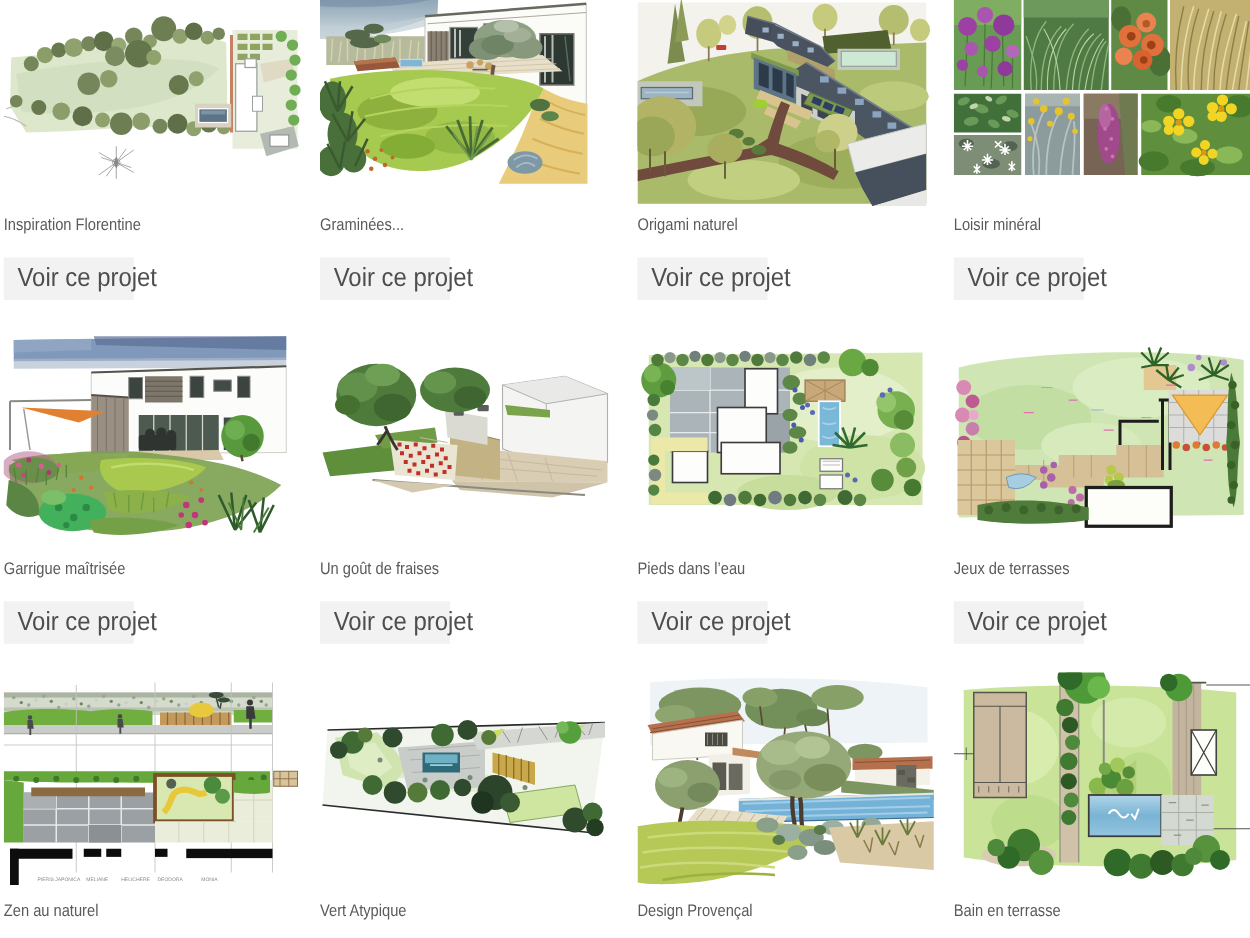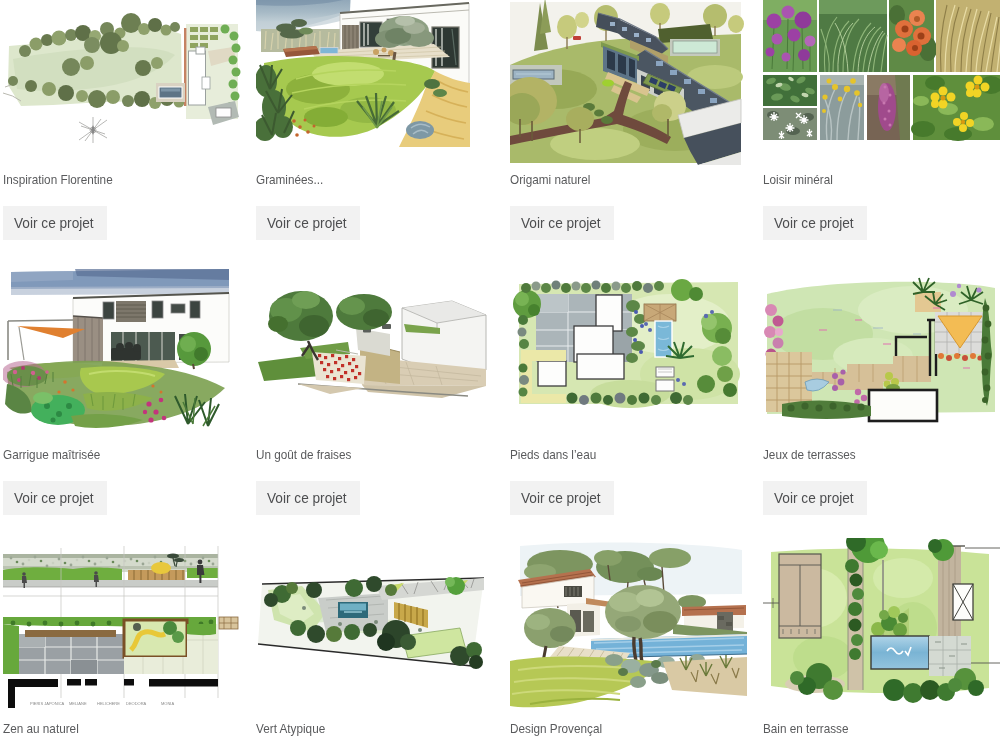--- a/index.html
+++ b/index.html
@@ -1,20 +1,20 @@
 <!DOCTYPE html>
 <html><head>
 <meta charset="utf-8">
 <style>
 html,body{margin:0;padding:0;background:#fff}
 body{width:1000px;height:750px;position:relative;overflow:hidden;font-family:"Liberation Sans",sans-serif}
 .card{position:absolute;width:245px}
 .img{position:absolute;left:0;top:0}
 .title{position:absolute;top:183px;left:0;font-size:13.5px;color:#595a5c;white-space:nowrap;transform:scaleX(.87);transform-origin:0 50%}
-.btn{position:absolute;top:217px;left:0;width:104px;height:34px;background:#f2f2f2;line-height:34px;font-size:15px;color:#4d4e50;white-space:nowrap}
+.btn{position:absolute;top:217px;left:0;width:104px;height:34px;background:#f2f2f2;line-height:34px;font-size:21px;color:#4d4e50;white-space:nowrap}
 .btn b{display:inline-block;font-weight:normal;transform:scaleX(.91);transform-origin:0 50%;margin-left:11px}
 </style>
 </head>
 <body>
 
 <div class="card" style="left:3px;top:-11px">
 <svg class="img" width="240" height="176" viewBox="0 0 240 176">
 
 <path d="M5,96 6,57 50,53 91,48 115,40 131,43 152,36 166,41 178,45 179,108 151,112 100,113 50,116 18,117 Z" fill="#dde7cc"></path>
 <path d="M10,70 Q60,60 120,58 Q160,58 172,66 Q150,90 100,98 Q50,105 14,100 Z" fill="#d2dfc0"></path>

